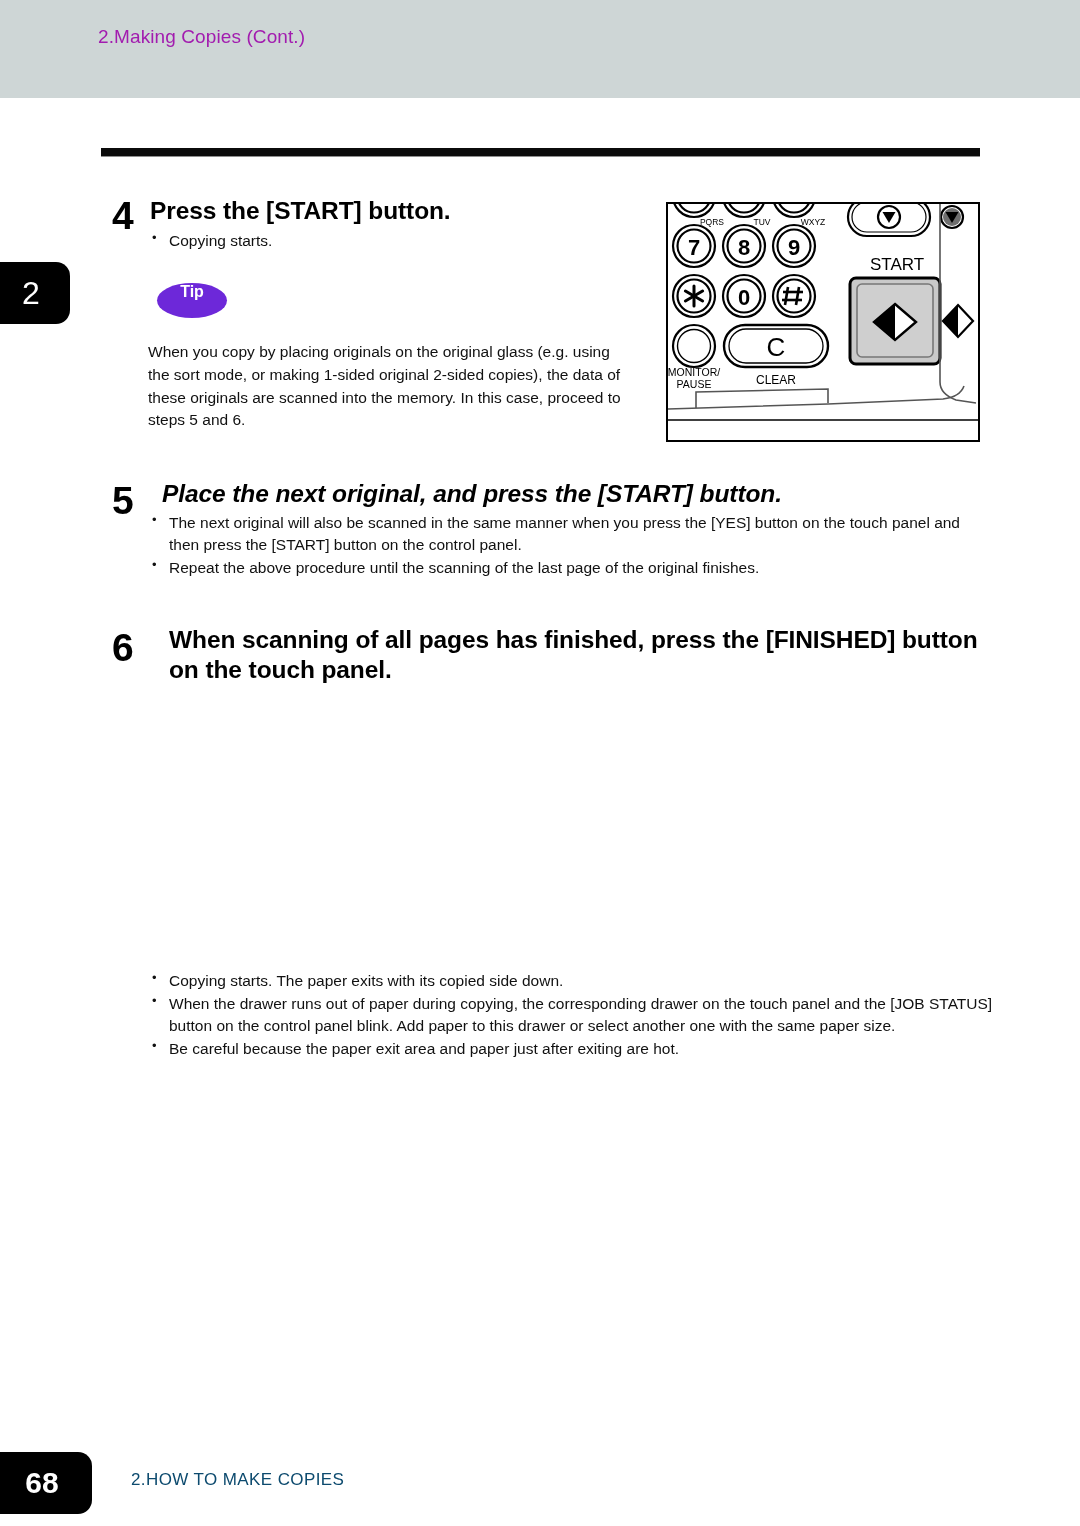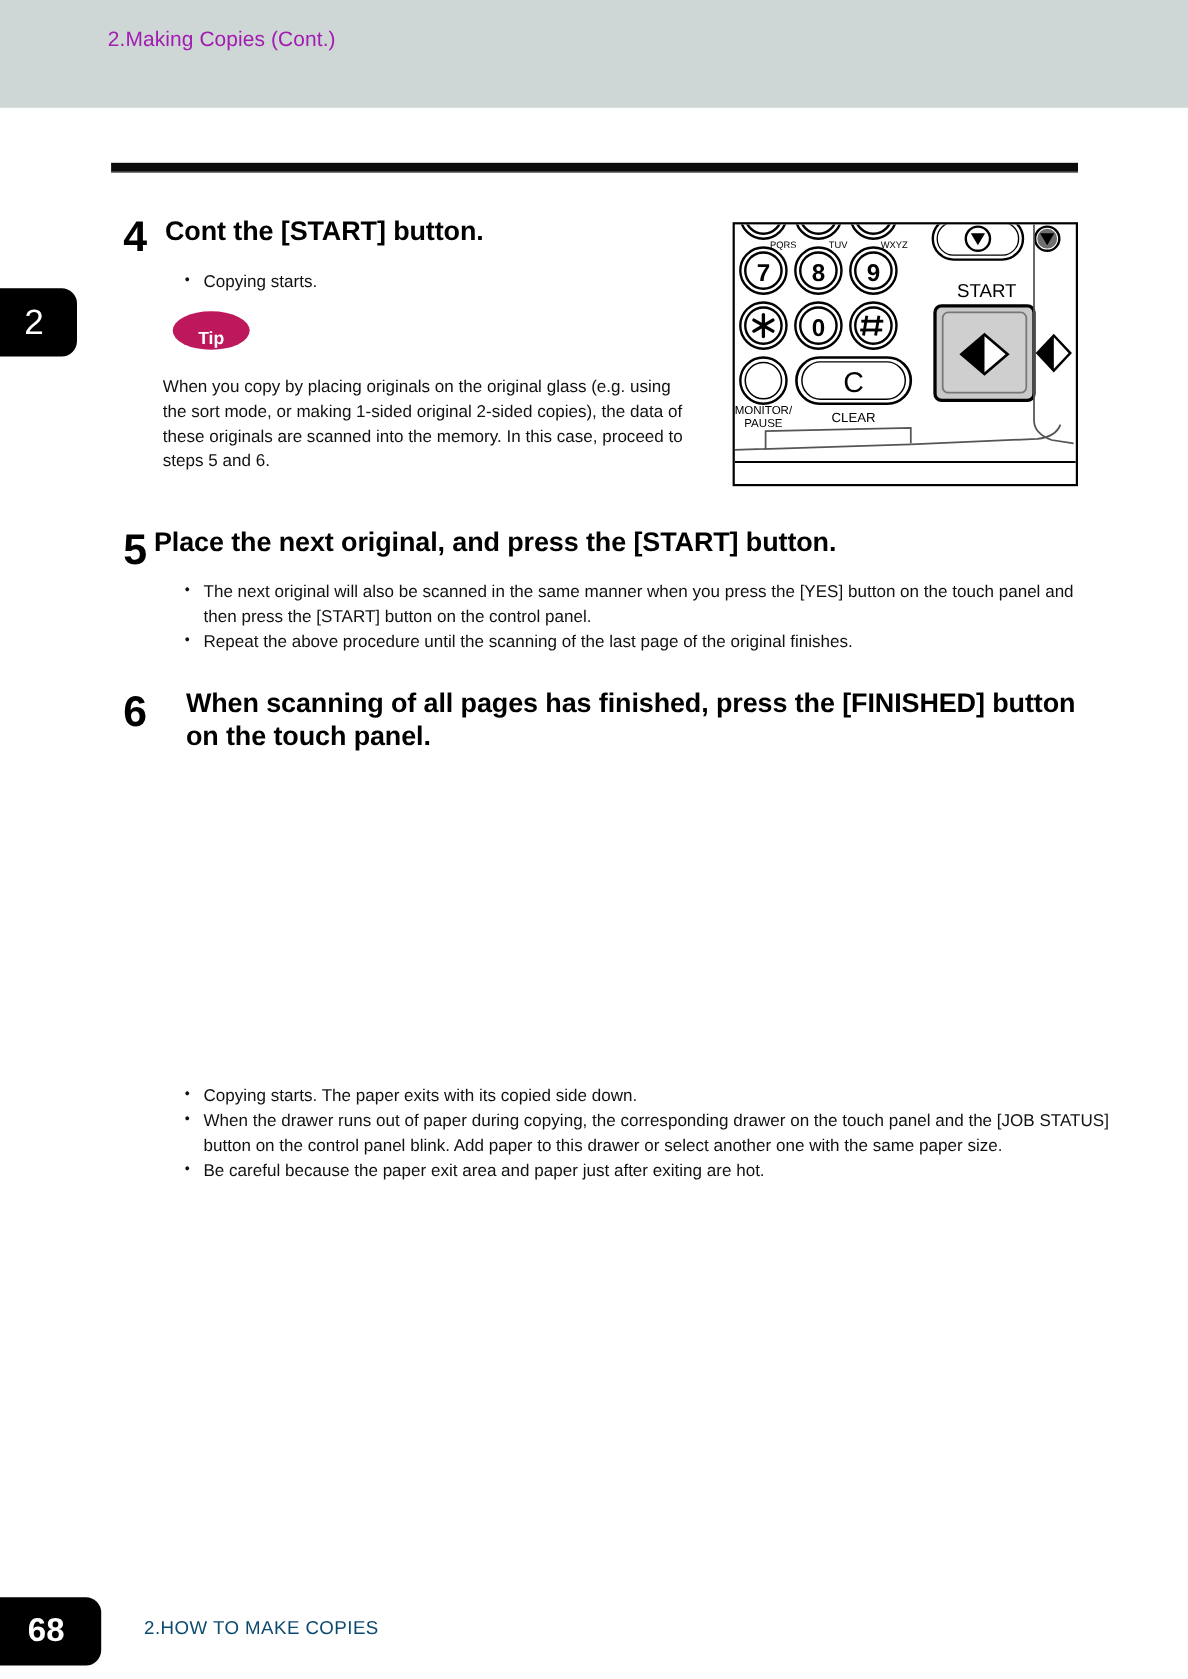--- a/index.html
+++ b/index.html
@@ -88,21 +88,21 @@
     font-size: 24.5px;
     font-weight: bold;
     line-height: 1.22;
     color: #000;
     letter-spacing: -0.1px;
   }
 
   
   .bullets {
     position: absolute;
-    margin: 16px;
+    margin: 0;
     padding: 0;
     list-style: none;
   }
   .bullets li {
     position: relative;
     padding-left: 21px;
     font-size: 15.5px;
     line-height: 1.42;
     color: #111;
     margin-bottom: 1px;
@@ -117,23 +117,23 @@
   }
 
   
   #tip-badge {
     position: absolute;
     left: 157px;
     top: 283px;
     width: 70px;
     height: 35px;
     border-radius: 50%;
-    background: #be185d;
+    background: #6d28d9;
     display: flex;
-    align-items: flex-end;
+    align-items: flex-start;
     justify-content: center;
   }
   #tip-badge-label {
     color: #ffffff;
     font-size: 16px;
     font-weight: bold;
   }
   #tip-text {
     position: absolute;
     left: 148px;
@@ -202,21 +202,21 @@
   <div id="header-band"></div>
   <div id="header-title">2.Making Copies (Cont.)</div>
 
   <div id="chapter-tab">
     <div id="chapter-tab-number">2</div>
   </div>
 
   <div id="top-rule"></div>
 
   <div class="step-num" style="left:112px; top:196px;">4</div>
-  <div class="step-head" style="left:150px; top:196px; width:500px;">Cont the [START] button.</div>
+  <div class="step-head" style="left:150px; top:196px; width:500px;">Press the [START] button.</div>
   <ul class="bullets" style="left:148px; top:230px; width:470px;">
     <li>Copying starts.</li>
   </ul>
 
   <div id="tip-badge">
     <span id="tip-badge-label">Tip</span>
   </div>
   <div id="tip-text">When you copy by placing originals on the original glass (e.g. using the sort mode, or making 1-sided original 2-sided copies), the data of these originals are scanned into the memory. In this case, proceed to steps 5 and 6.</div>
 
   <div id="panel-figure">
@@ -318,21 +318,21 @@
       <g fill="none" stroke="#555" stroke-width="1.6">
         <path d="M 272 -8 L 272 178 Q 272 190 288 196 L 308 199"></path>
         <path d="M 0 205 L 160 200 L 275 195 Q 292 193 296 182"></path>
         <path d="M 28 204 L 28 188 L 160 185 L 160 199"></path>
       </g>
       <line x1="0" y1="216" x2="310" y2="216" stroke="#000" stroke-width="1.6"></line>
     </svg>
   </div>
 
   <div class="step-num" style="left:112px; top:481px;">5</div>
-  <div class="step-head" style="left:140px; top:479px; width:840px;">Place the next original, and press the [START] button.</div>
+  <div class="step-head" style="left:162px; top:479px; width:840px;font-style:italic;">Place the next original, and press the [START] button.</div>
   <ul class="bullets" style="left:148px; top:512px; width:840px;">
     <li>The next original will also be scanned in the same manner when you press the [YES] button on the touch panel and then press the [START] button on the control panel.</li>
     <li>Repeat the above procedure until the scanning of the last page of the original finishes.</li>
   </ul>
 
   <div class="step-num" style="left:112px; top:628px;">6</div>
   <div class="step-head" style="left:150px; top:625px; width:845px;margin-left:19px;">When scanning of all pages has finished, press the [FINISHED] button on the touch panel.</div>
   <ul class="bullets" style="left:148px; top:970px; width:845px;">
     <li>Copying starts. The paper exits with its copied side down.</li>
     <li>When the drawer runs out of paper during copying, the corresponding drawer on the touch panel and the [JOB STATUS] button on the control panel blink. Add paper to this drawer or select another one with the same paper size.</li>

